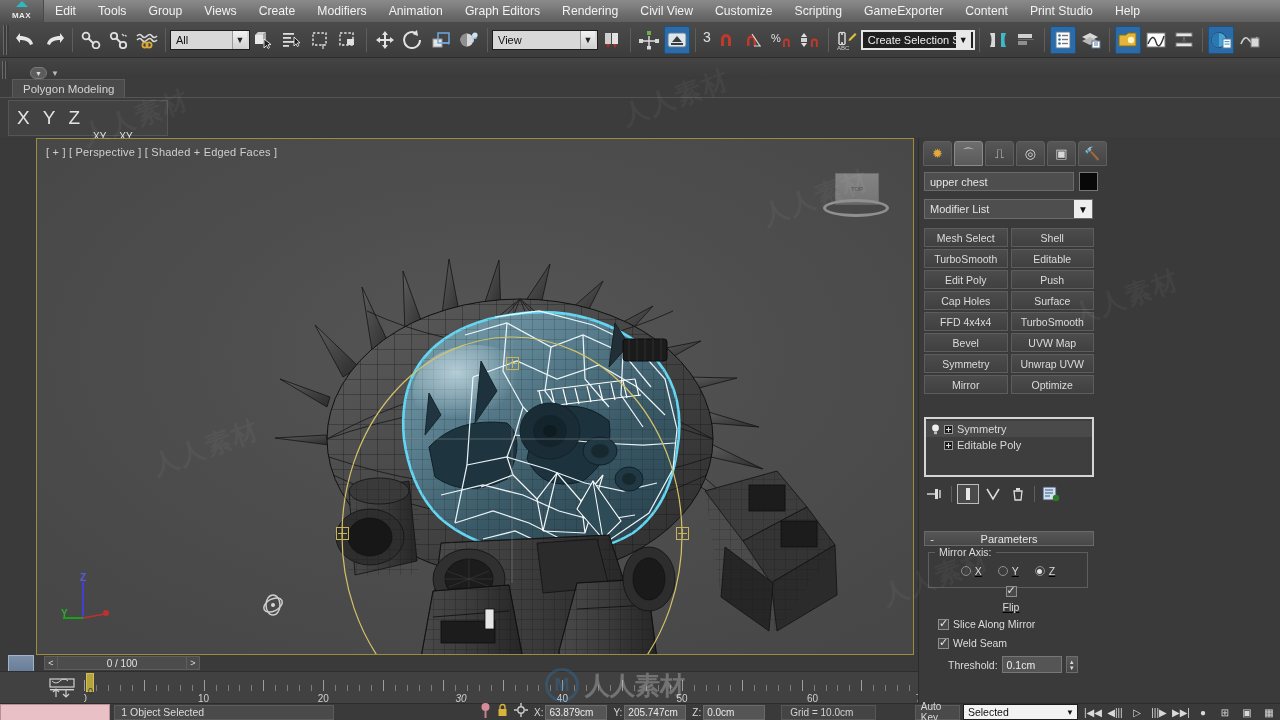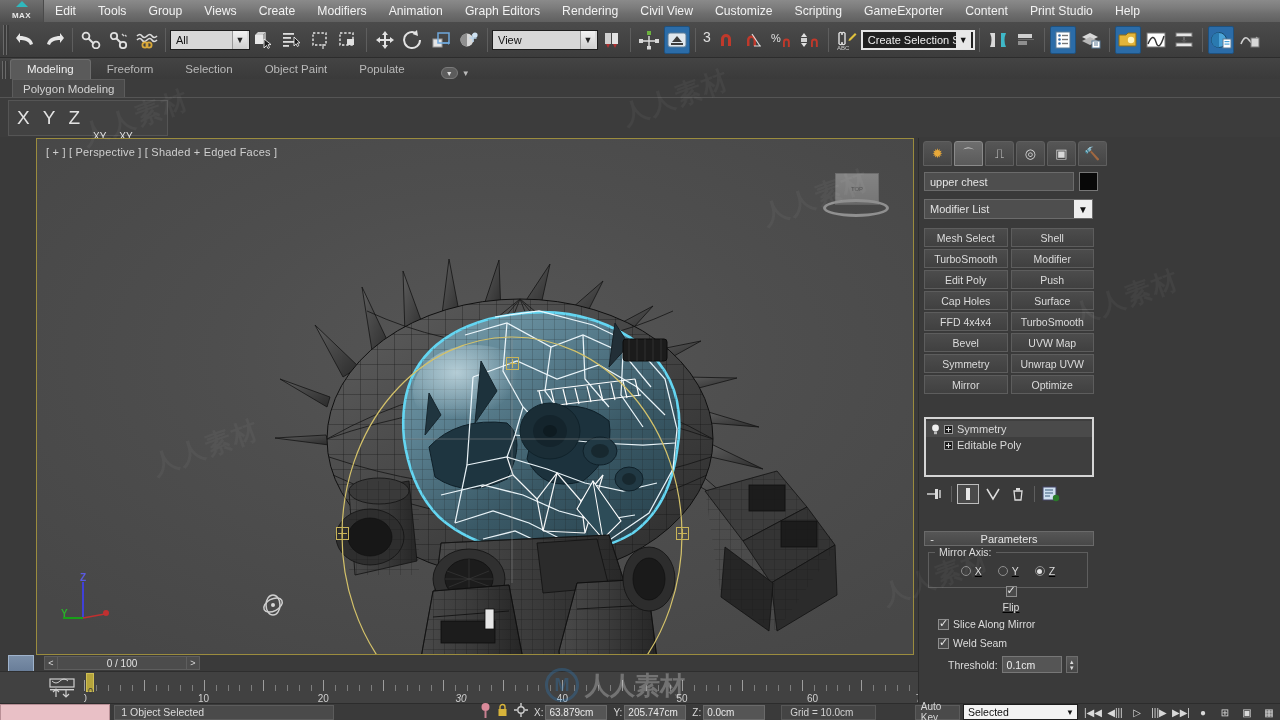--- a/index.html
+++ b/index.html
@@ -490,27 +490,20 @@
       <svg width="22" height="18" viewBox="0 0 22 18">
           <path d="M3 13 q4 -10 8 -4 t8 -3" fill="none" stroke="#cfcfcf" stroke-width="1.6"></path>
           <rect x="13" y="7" width="8" height="9" fill="#d8d8d8" stroke="#777"></rect>
         </svg>
     </div>
   </div>
 
   <div class="ribbon">
     <div class="rb-tabs">
       <div class="grip" style="height:18px;margin:0 2px 0 2px;"></div>
-      <div id="ribbon-tabs" style="display:flex;align-items:flex-end;">
-          <div class="rb-tab active">Modeling</div>
-          <div class="rb-tab">Freeform</div>
-          <div class="rb-tab">Selection</div>
-          <div class="rb-tab">Object Paint</div>
-          <div class="rb-tab">Populate</div>
-        </div>
       <div style="display:flex;align-items:center;margin-left:20px;gap:4px;">
         <div style="width:17px;height:12px;background:#5c5c5c;border:1px solid #7a7a7a;border-radius:6px;
                     display:flex;align-items:center;justify-content:center;color:#ddd;font-size:7px;">▼</div>
         <div style="color:#bbb;font-size:8px;">▼</div>
       </div>
     </div>
     <div class="rb-panelname">Polygon Modeling</div>
     <div class="rb-body">
       <div class="axisgroup">
         <div class="axlbl">X</div>
@@ -944,21 +937,21 @@
 
   <div class="modlist">
     <span>Modifier List</span>
     <span class="ar">▼</span>
   </div>
 
   <div class="modbtns" id="modbtns">
       <div class="mbtn">Mesh Select</div>
       <div class="mbtn">Shell</div>
       <div class="mbtn">TurboSmooth</div>
-      <div class="mbtn">Modifier</div>
+      <div class="mbtn">Editable</div>
       <div class="mbtn">Edit Poly</div>
       <div class="mbtn">Push</div>
       <div class="mbtn">Cap Holes</div>
       <div class="mbtn">Surface</div>
       <div class="mbtn">FFD 4x4x4</div>
       <div class="mbtn">TurboSmooth</div>
       <div class="mbtn">Bevel</div>
       <div class="mbtn">UVW Map</div>
       <div class="mbtn">Symmetry</div>
       <div class="mbtn">Unwrap UVW</div>

